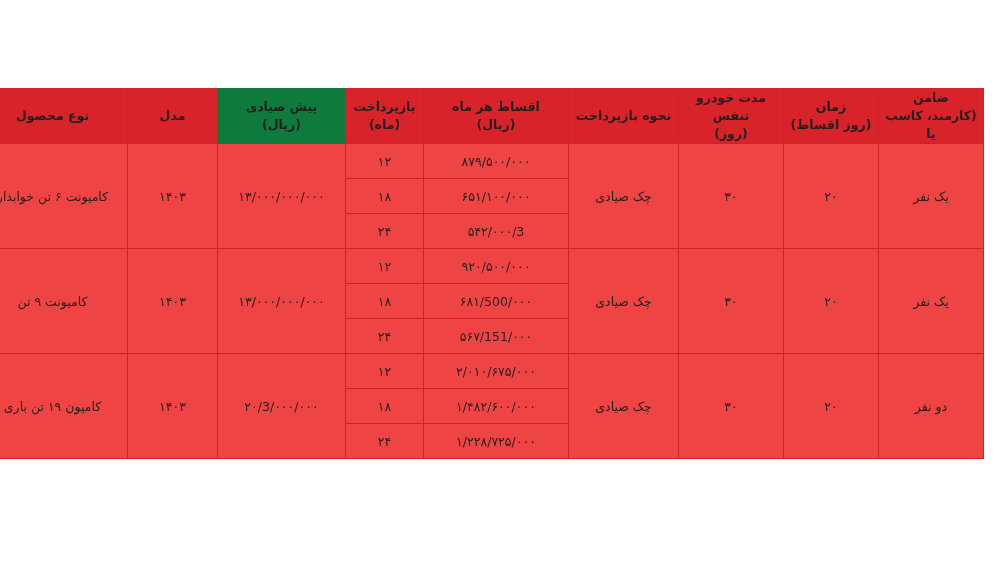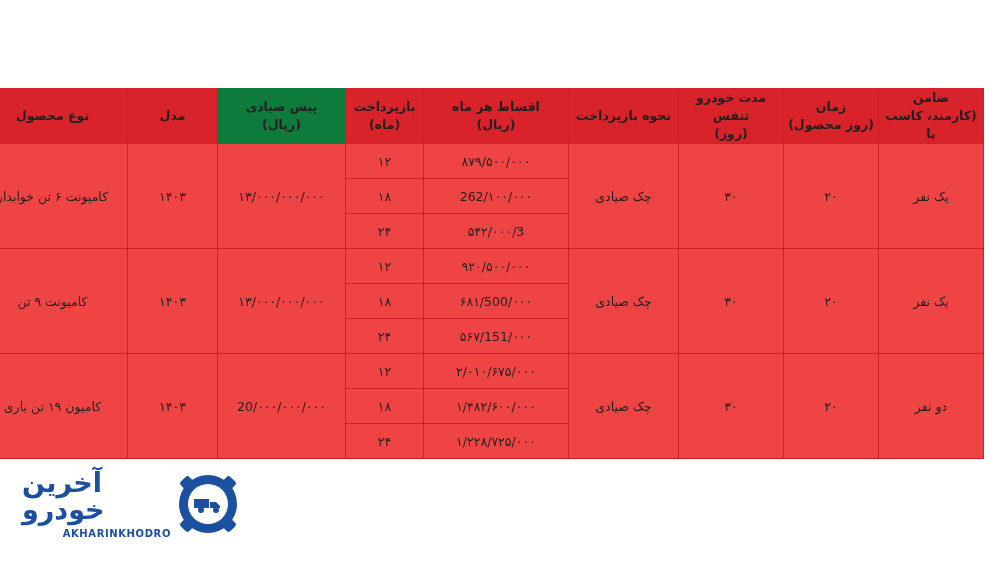--- a/index.html
+++ b/index.html
@@ -184,21 +184,21 @@
         <col class="col-product">
       </colgroup>
       <thead>
         <tr>
           <th>
             <span>ضامن</span>
             <span class="l2">(کارمند، کاسب یا</span>
           </th>
           <th>
             <span>زمان</span>
-            <span class="l2">(روز محصول)</span>
+            <span class="l2">(روز اقساط)</span>
           </th>
           <th>
             <span>مدت خودرو تنفس</span>
             <span class="l2">(روز)</span>
           </th>
           <th>
             <span>نحوه بازپرداخت</span>
           </th>
           <th>
             <span>اقساط هر ماه</span>
@@ -227,21 +227,21 @@
           <td class="tall" rowspan="3">۲۰</td>
           <td class="tall" rowspan="3">۳۰</td>
           <td class="tall" rowspan="3">چک صیادی</td>
           <td>۸۷۹/۵۰۰/۰۰۰</td>
           <td>۱۲</td>
           <td class="tall" rowspan="3">۱۳/۰۰۰/۰۰۰/۰۰۰</td>
           <td class="tall" rowspan="3">۱۴۰۳</td>
           <td class="tall" rowspan="3">کامیونت ۶ تن خوابدار</td>
         </tr>
         <tr>
-          <td>262/۱۰۰/۰۰۰</td>
+          <td>۶۵۱/۱۰۰/۰۰۰</td>
           <td>۱۸</td>
         </tr>
         <tr>
           <td>۵۴۲/۰۰۰/3</td>
           <td>۲۴</td>
         </tr>
 
         <tr>
           <td class="tall" rowspan="3">یک نفر</td>
           <td class="tall" rowspan="3">۲۰</td>
@@ -262,49 +262,31 @@
           <td>۲۴</td>
         </tr>
 
         <tr>
           <td class="tall" rowspan="3">دو نفر</td>
           <td class="tall" rowspan="3">۲۰</td>
           <td class="tall" rowspan="3">۳۰</td>
           <td class="tall" rowspan="3">چک صیادی</td>
           <td>۲/۰۱۰/۶۷۵/۰۰۰</td>
           <td>۱۲</td>
-          <td class="tall" rowspan="3">20/۰۰۰/۰۰۰/۰۰۰</td>
+          <td class="tall" rowspan="3">۲۰/3/۰۰۰/۰۰۰</td>
           <td class="tall" rowspan="3">۱۴۰۳</td>
           <td class="tall" rowspan="3">کامیون ۱۹ تن باری</td>
         </tr>
         <tr>
           <td>۱/۴۸۲/۶۰۰/۰۰۰</td>
           <td>۱۸</td>
         </tr>
         <tr>
           <td>۱/۲۲۸/۷۲۵/۰۰۰</td>
           <td>۲۴</td>
         </tr>
 
       </tbody>
     </table>
   </div>
 
-  <div class="logo">
-    <div class="logo-text">
-      <div class="logo-fa">آخرین خودرو</div>
-      <div class="logo-en">
-        <span>AKHARIN</span><span class="khodro">KHODRO</span>
-      </div>
-    </div>
-    <div class="logo-mark">
-      <div class="gear"></div>
-      <div class="inner"></div>
-      <svg class="truck" viewBox="0 0 30 19">
-        <path d="M1 13 L1 4 L16 4 L16 13 Z" fill="#1b4fa0"></path>
-        <path d="M17 13 L17 7 L23 7 L27 11 L27 13 Z" fill="#1b4fa0"></path>
-        <circle cx="8" cy="15" r="3" fill="#1b4fa0"></circle>
-        <circle cx="23" cy="15" r="3" fill="#1b4fa0"></circle>
-      </svg>
-    </div>
-  </div>
 
 </div>
 
 </body></html>

